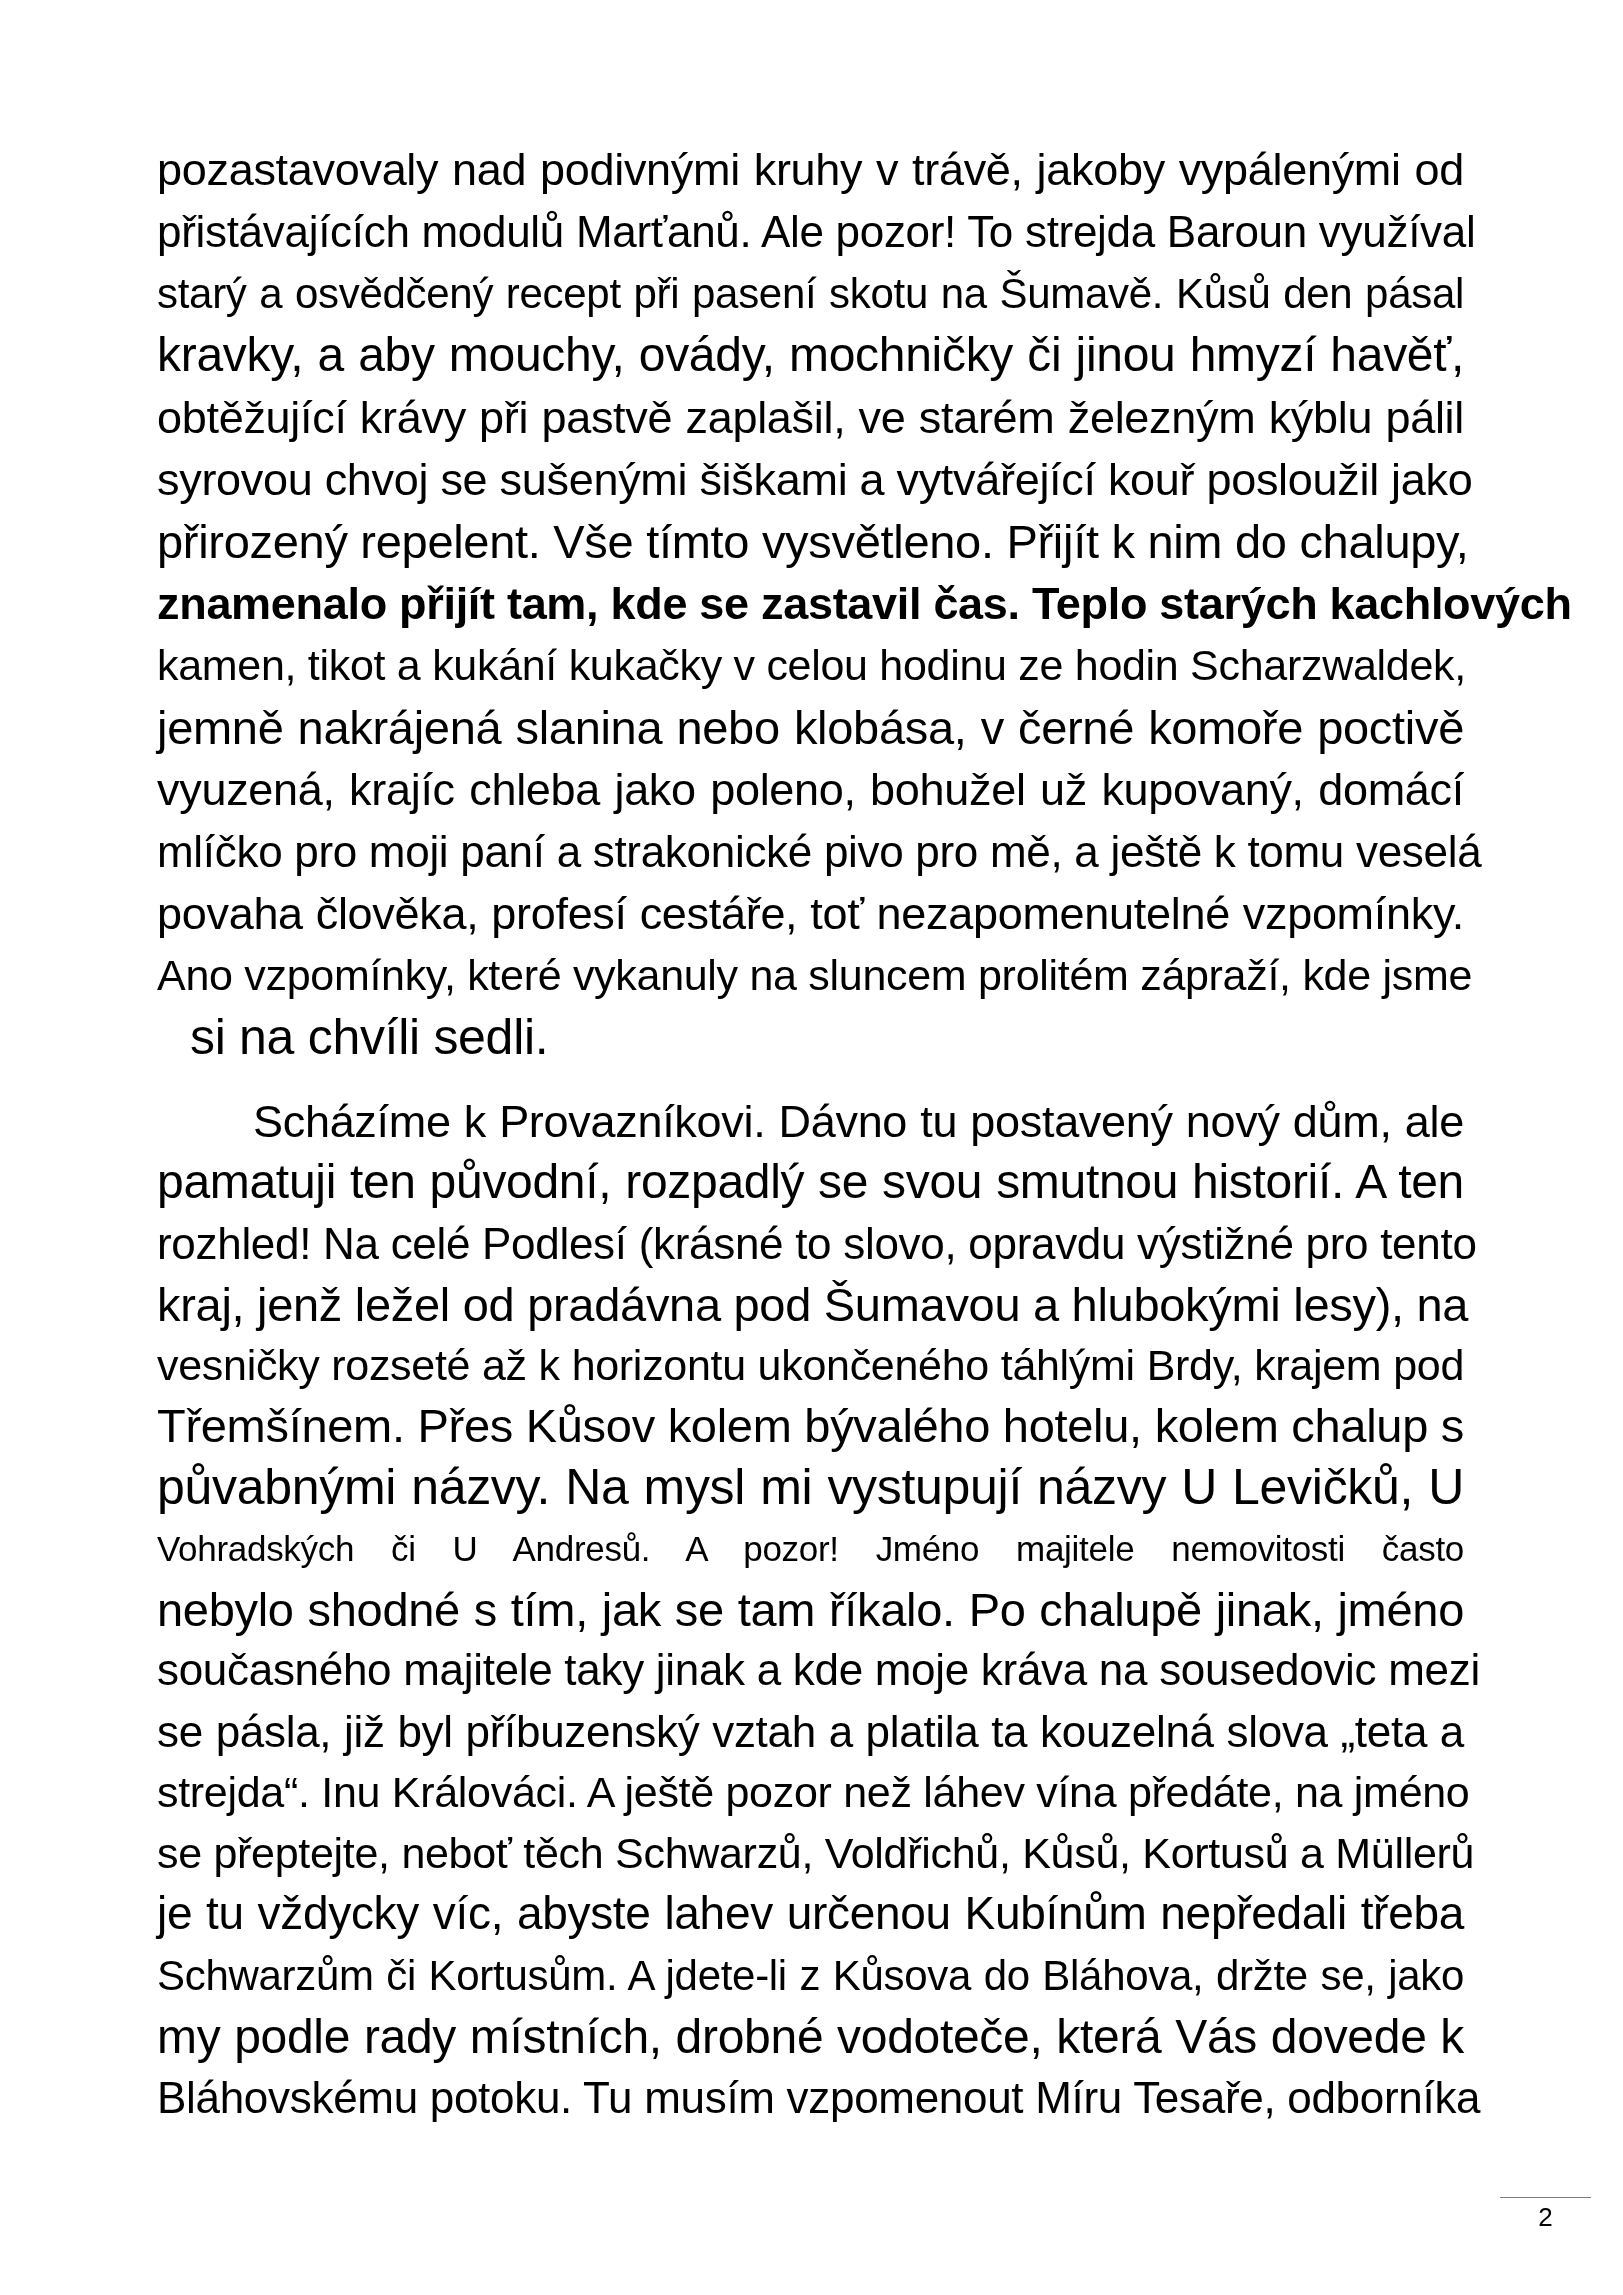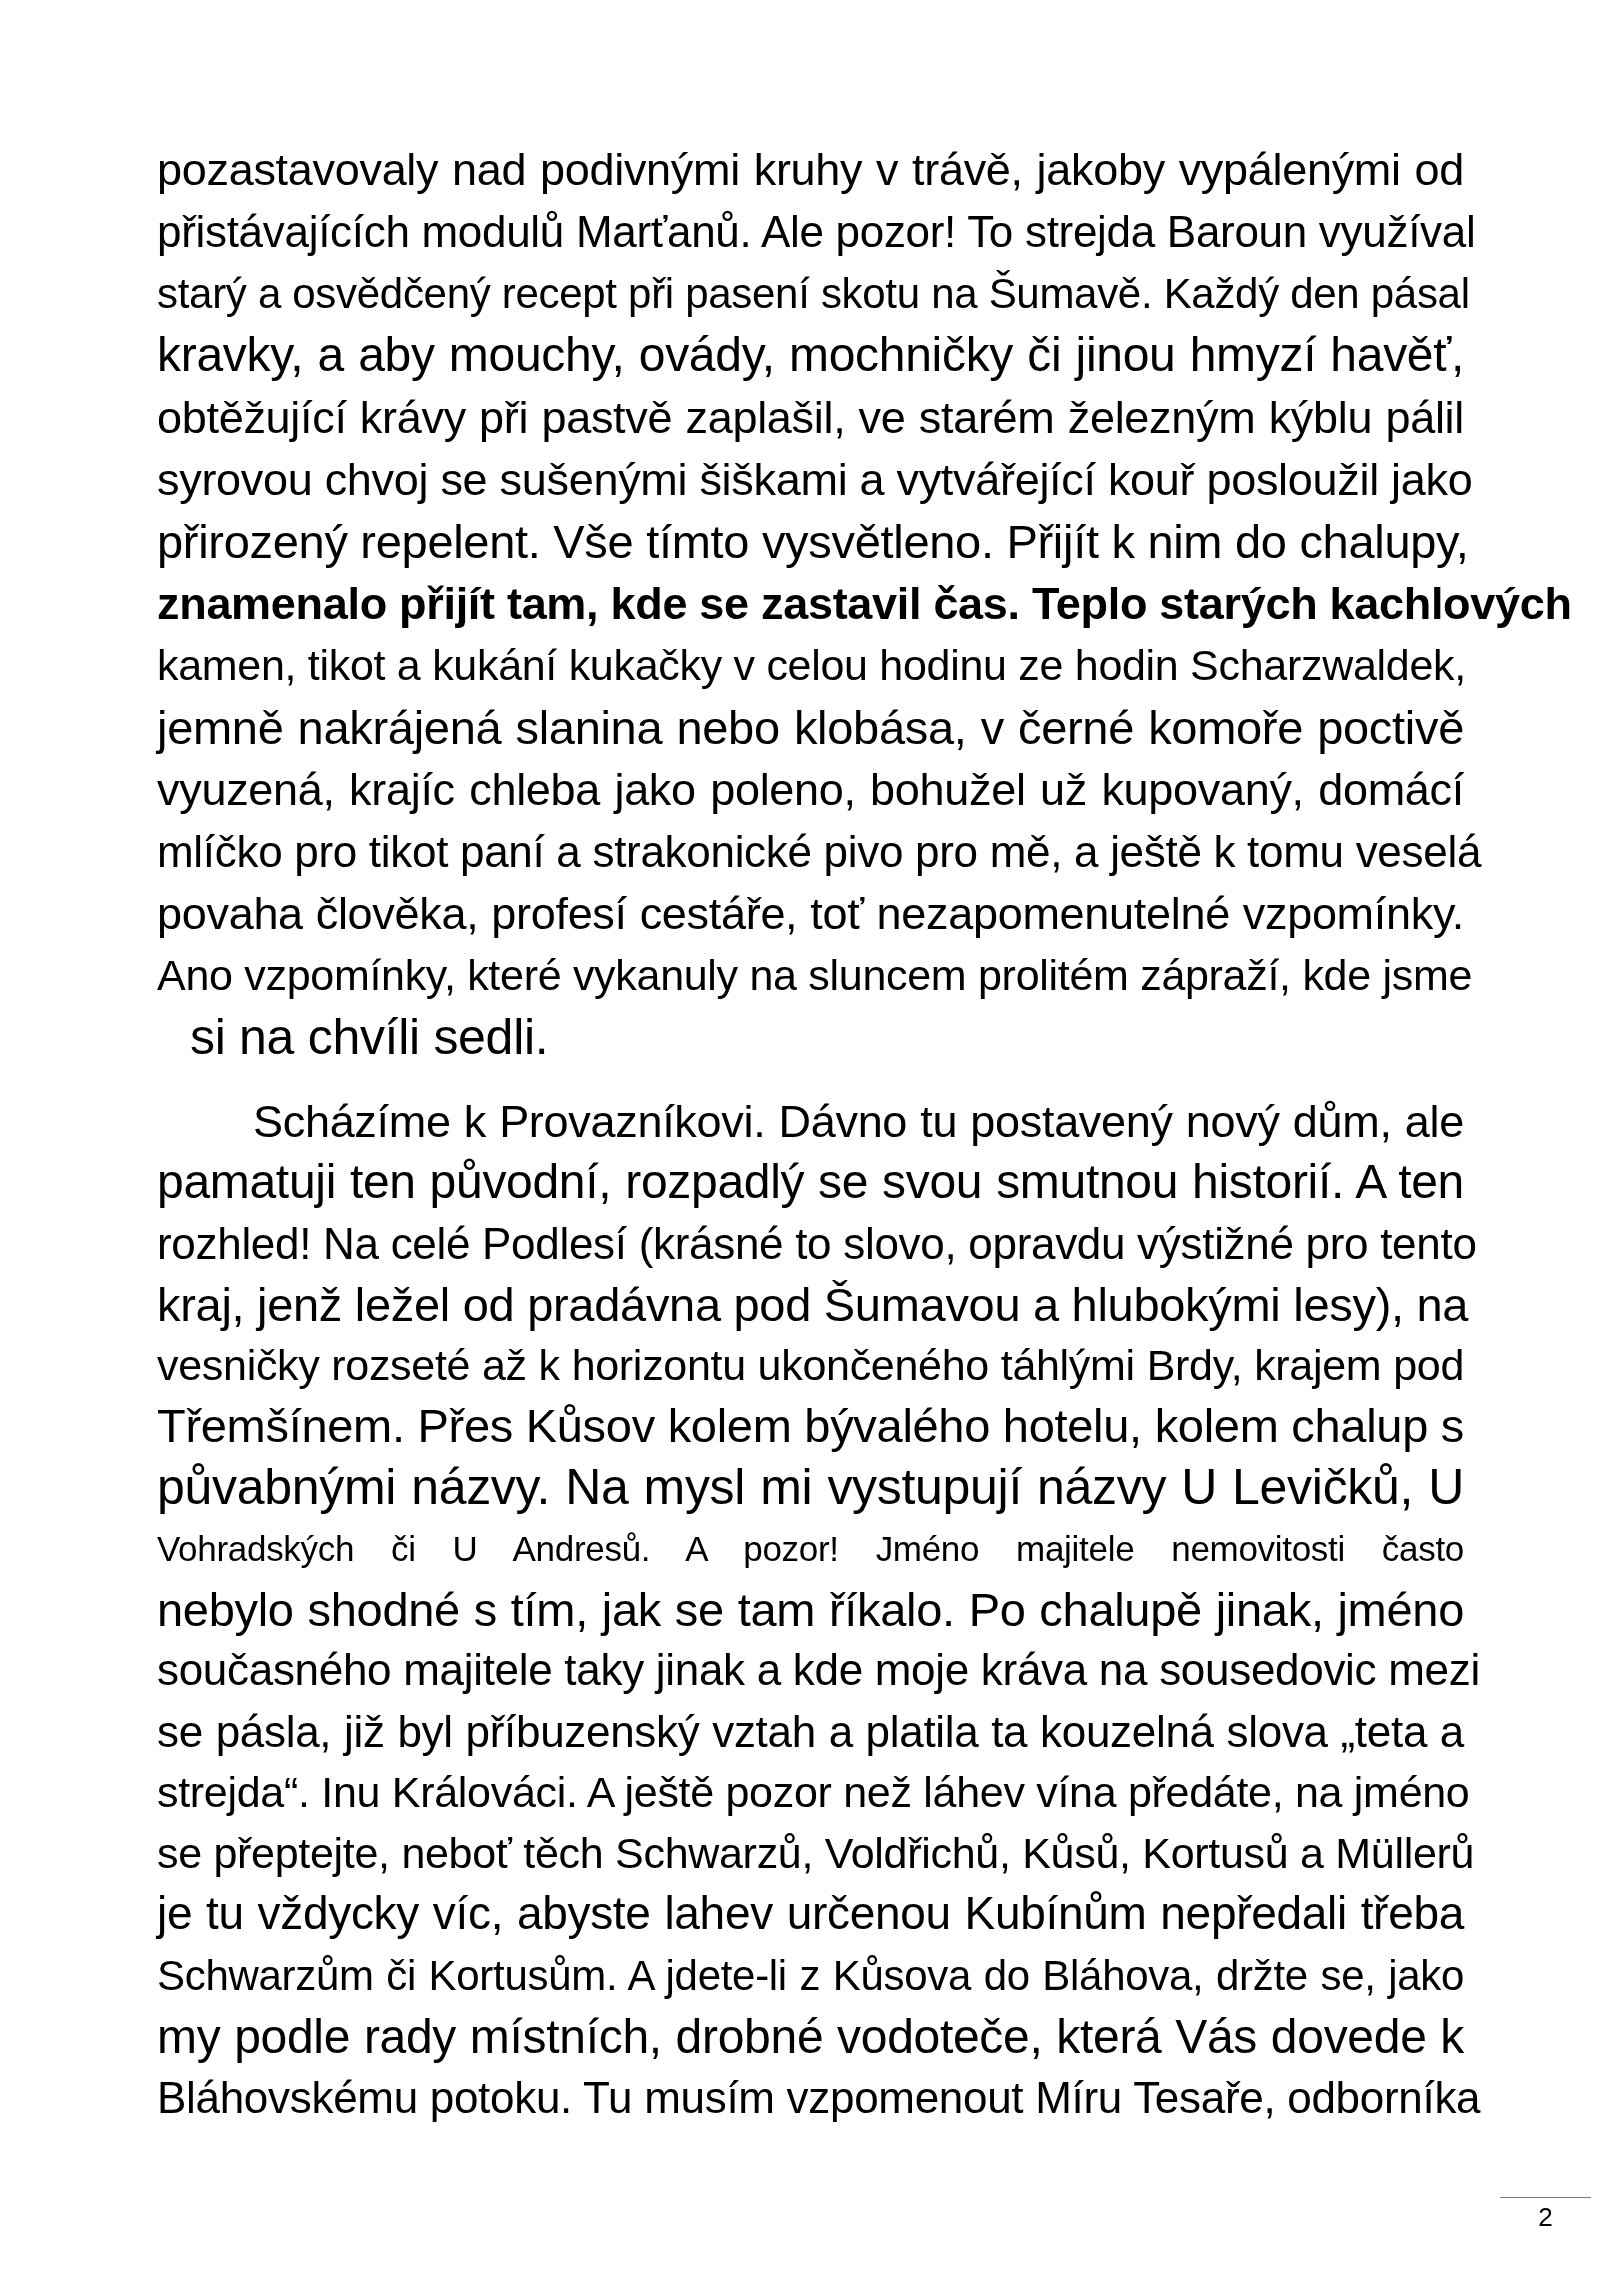--- a/index.html
+++ b/index.html
@@ -69,30 +69,30 @@
 </style>
 </head>
 <body>
 
 <div class="page">
   <div class="text-column">
 
     <div>
       <div class="line" style="top: 139px; font-size: 45px;">pozastavovaly nad podivnými kruhy v trávě, jakoby vypálenými od</div>
       <div class="line" style="top: 201px; font-size: 44px;">přistávajících modulů Marťanů. Ale pozor! To strejda Baroun využíval</div>
-      <div class="line" style="top: 263px; font-size: 42px;">starý a osvědčený recept při pasení skotu na Šumavě. Každý den pásal</div>
+      <div class="line" style="top: 263px; font-size: 42px;">starý a osvědčený recept při pasení skotu na Šumavě. Kůsů den pásal</div>
       <div class="line" style="top: 324px; font-size: 48px;">kravky, a aby mouchy, ovády, mochničky či jinou hmyzí havěť,</div>
       <div class="line" style="top: 387px; font-size: 45px;">obtěžující krávy při pastvě zaplašil, ve starém železným kýblu pálil</div>
       <div class="line" style="top: 449px; font-size: 45px;">syrovou chvoj se sušenými šiškami a vytvářející kouř posloužil jako</div>
       <div class="line" style="top: 511px; font-size: 47px;">přirozený repelent. Vše tímto vysvětleno. Přijít k nim do chalupy,</div>
       <div class="line" style="top: 573px; font-size: 45px; font-weight: bold;">znamenalo přijít tam, kde se zastavil čas. Teplo starých kachlových</div>
       <div class="line" style="top: 635px; font-size: 43px;">kamen, tikot a kukání kukačky v celou hodinu ze hodin Scharzwaldek,</div>
       <div class="line" style="top: 697px; font-size: 47px;">jemně nakrájená slanina nebo klobása, v černé komoře poctivě</div>
       <div class="line" style="top: 759px; font-size: 45px;">vyuzená, krajíc chleba jako poleno, bohužel už kupovaný, domácí</div>
-      <div class="line" style="top: 821px; font-size: 44px;">mlíčko pro tikot paní a strakonické pivo pro mě, a ještě k tomu veselá</div>
+      <div class="line" style="top: 821px; font-size: 44px;">mlíčko pro moji paní a strakonické pivo pro mě, a ještě k tomu veselá</div>
       <div class="line" style="top: 883px; font-size: 45px;">povaha člověka, profesí cestáře, toť nezapomenutelné vzpomínky.</div>
       <div class="line" style="top: 945px; font-size: 43px;">Ano vzpomínky, které vykanuly na sluncem prolitém zápraží, kde jsme</div>
       <div class="line last" style="top:1007px">si na chvíli sedli.</div>
     </div>
 
     <div>
       <div class="line indent" style="top: 1091px; font-size: 45px;">Scházíme k Provazníkovi. Dávno tu postavený nový dům, ale</div>
       <div class="line" style="top: 1151px; font-size: 48px;">pamatuji ten původní, rozpadlý se svou smutnou historií. A ten</div>
       <div class="line" style="top: 1213px; font-size: 44px;">rozhled! Na celé Podlesí (krásné to slovo, opravdu výstižné pro tento</div>
       <div class="line" style="top: 1274px; font-size: 47px;">kraj, jenž ležel od pradávna pod Šumavou a hlubokými lesy), na</div>

